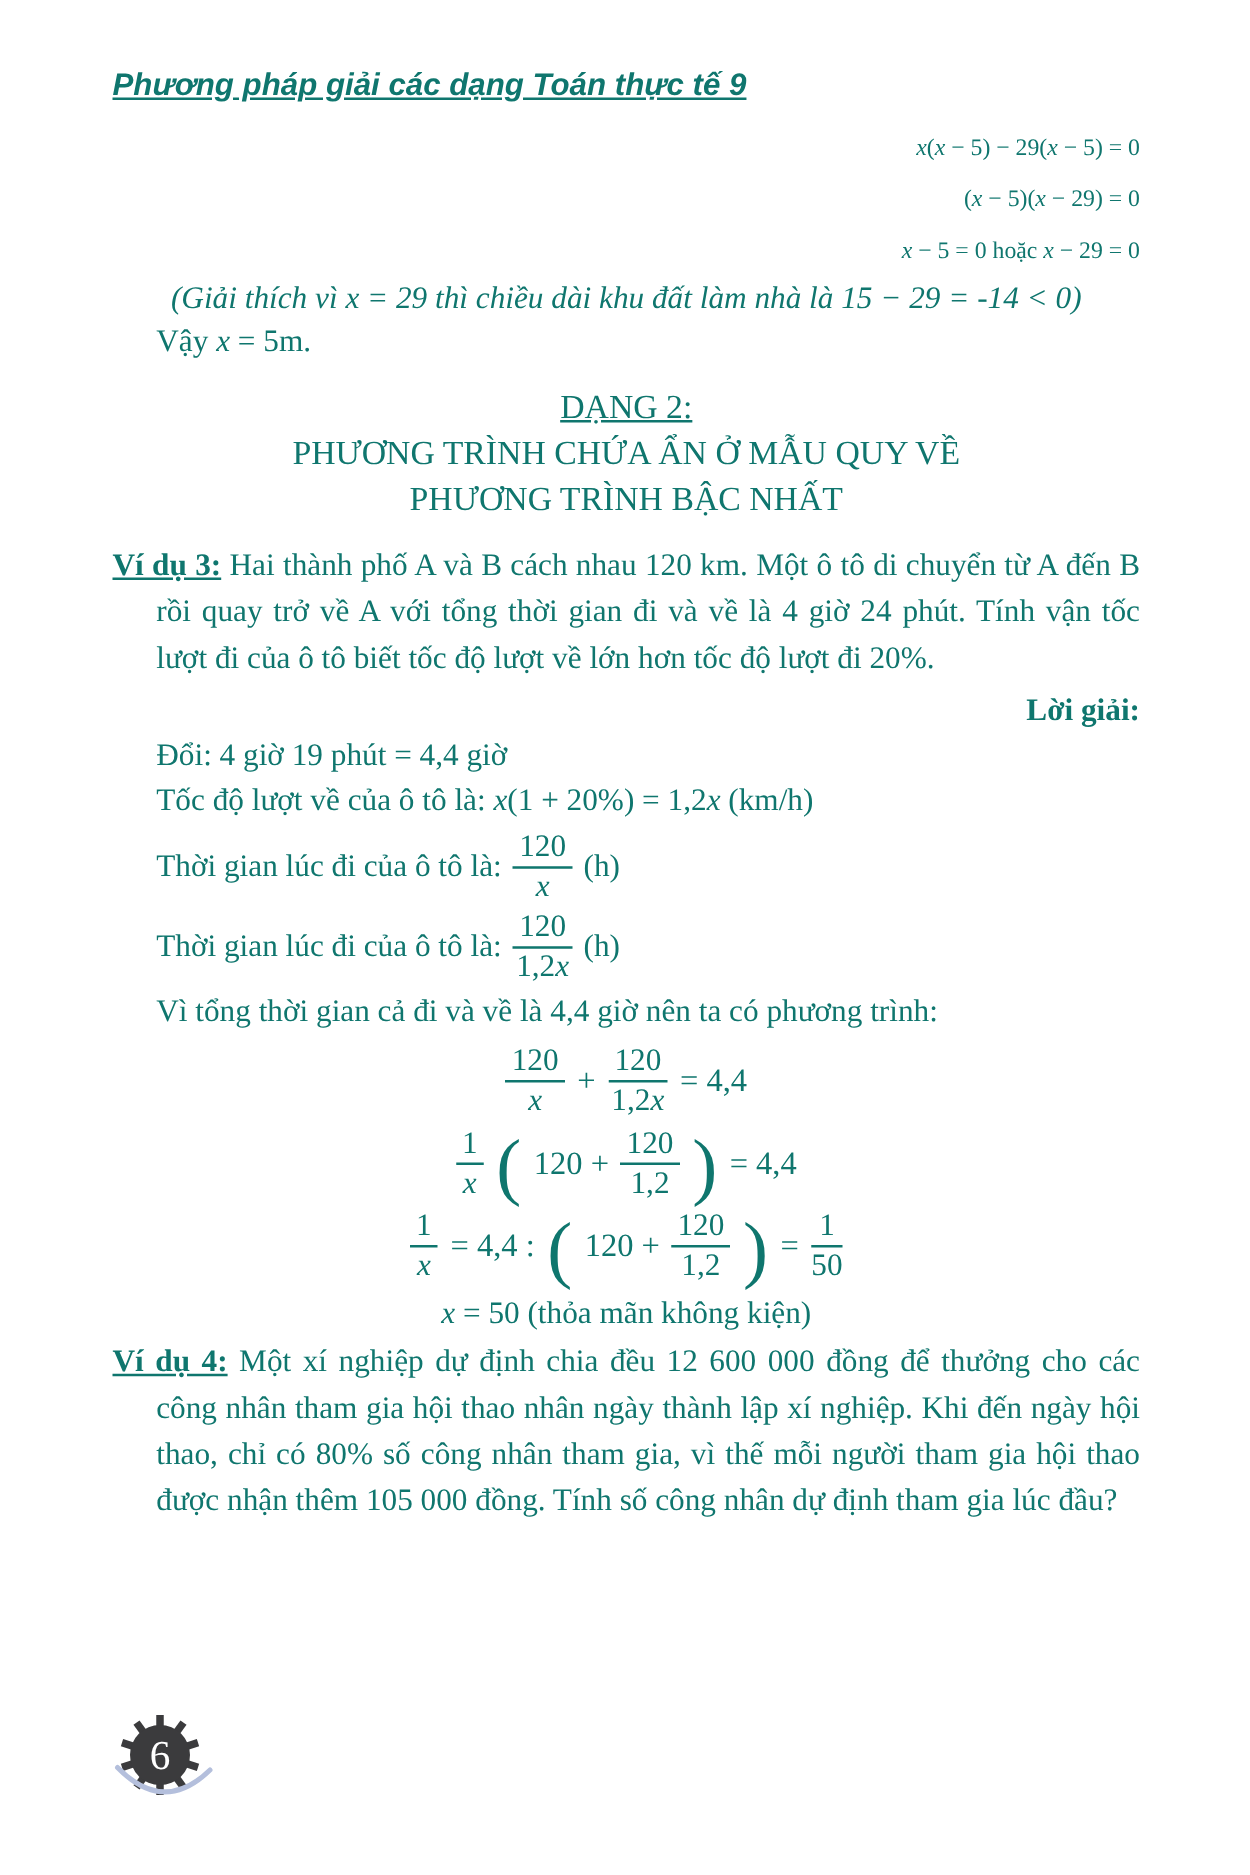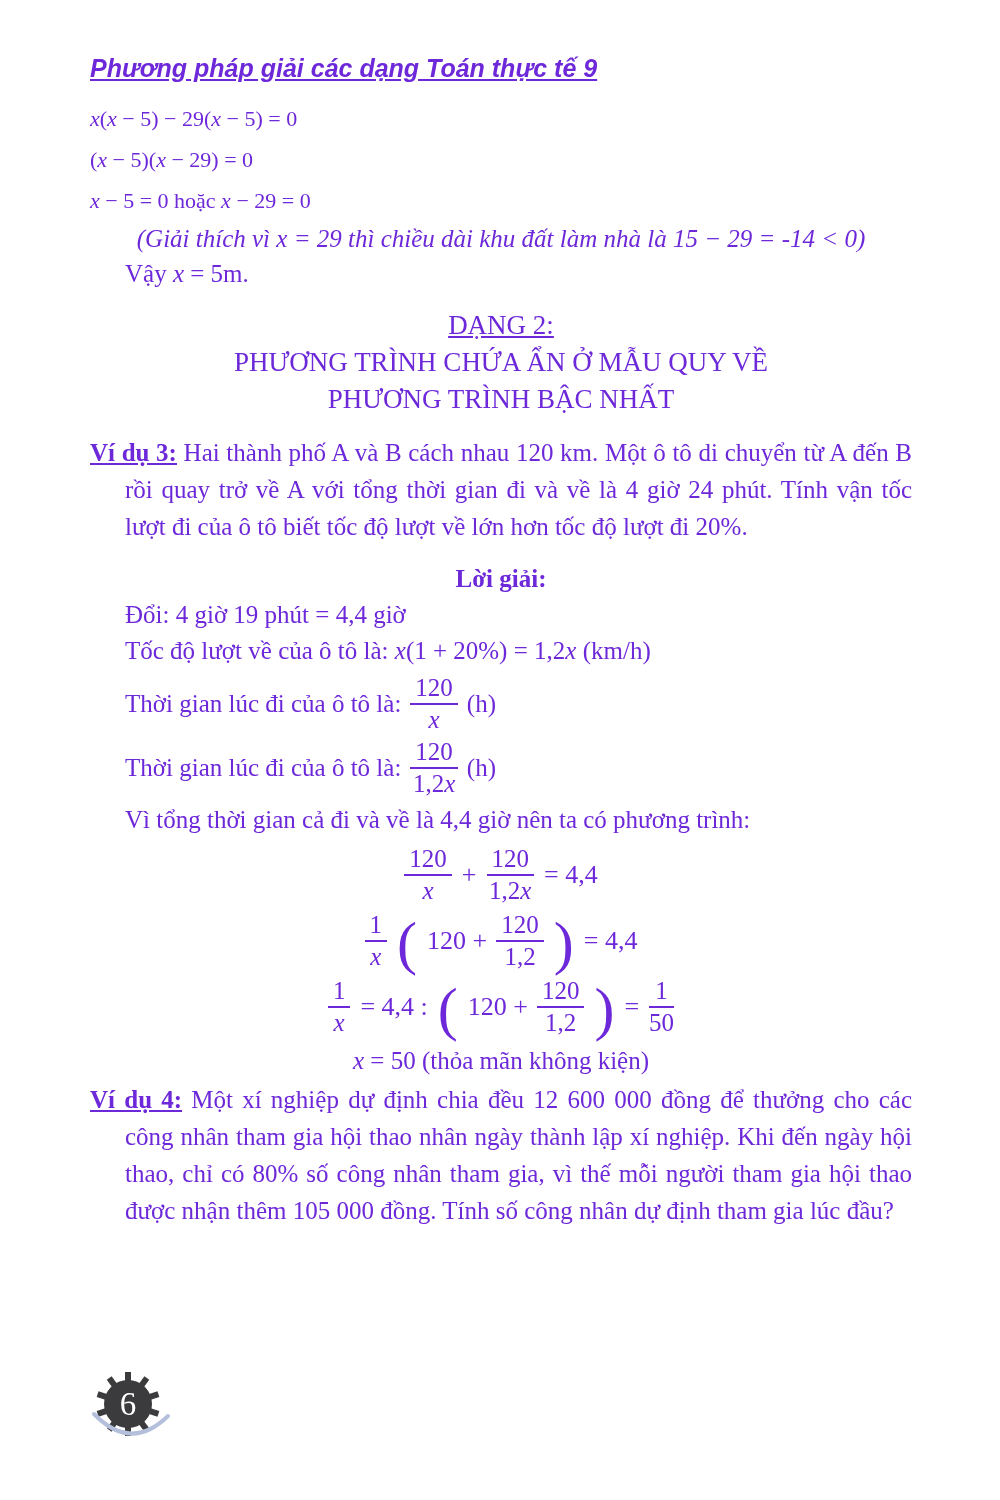--- a/index.html
+++ b/index.html
@@ -1,59 +1,59 @@
 <!DOCTYPE html>
 <html><head>
 <meta charset="utf-8">
 <style>
   html,body{margin:0;padding:0;background:#ffffff;}
   .page{
     position:relative;
     width:1000px;height:1500px;
     background:#ffffff;
-    color:#6d28d9;
+    color:#0f766e;
     font-family:"Liberation Serif","DejaVu Serif",serif;
     font-size:25px;
     line-height:36px;
     overflow:hidden;
   }
   .content{padding:50px 88px 0 90px;}
 
   .running-header{
     font-family:"Liberation Sans","DejaVu Sans",sans-serif;
     font-style:italic;
     font-weight:bold;
     font-size:25px;
     text-decoration:underline;
     margin-bottom:10px;
   }
 
   
-  .eq-block{ text-align:left; font-size:22px; line-height:41px; margin-top:12px;}
+  .eq-block{ text-align:right; font-size:19px; line-height:41px; margin-top:12px;}
   .eq-line{ display:block; }
   i{ font-style:italic; }
 
   .cases-line{ text-align:center; line-height:36px; margin-top:4px;}
   .note-line{ text-align:center; font-style:italic; line-height:35px;}
   .vay-line{ padding-left:35px; line-height:35px;}
 
   .dang-block{ text-align:center; font-weight:normal; font-size:27px; line-height:37px; margin-top:16px;}
   .dang-label{ text-decoration:underline; display:inline-block;}
   .dang-title{ line-height:37px; }
 
   .para{
     text-align:justify;
     padding-left:35px;
     text-indent:-35px;
     line-height:37px;
     margin-top:16px;
   }
   .ex-label{ font-weight:bold; text-decoration:underline; }
 
-  .loigiai{ text-align:center; font-weight:bold; line-height:36px; margin-top:16px;}
+  .loigiai{ text-align:right; font-weight:bold; line-height:36px; margin-top:6px;}
 
   .sol-line{ padding-left:35px; line-height:36px; }
 
   .frac{
     display:inline-block;
     vertical-align:middle;
     text-align:center;
     line-height:1.1;
     font-size:25px;
   }

